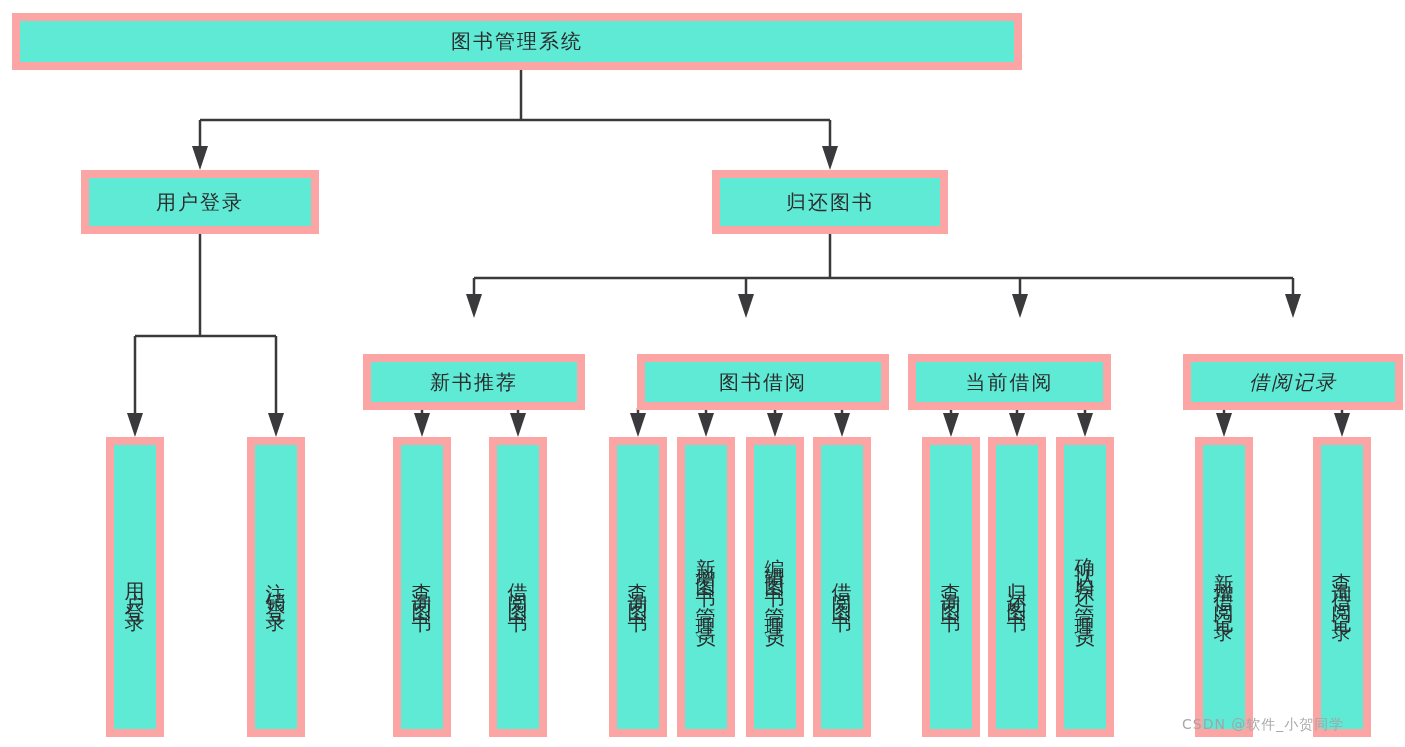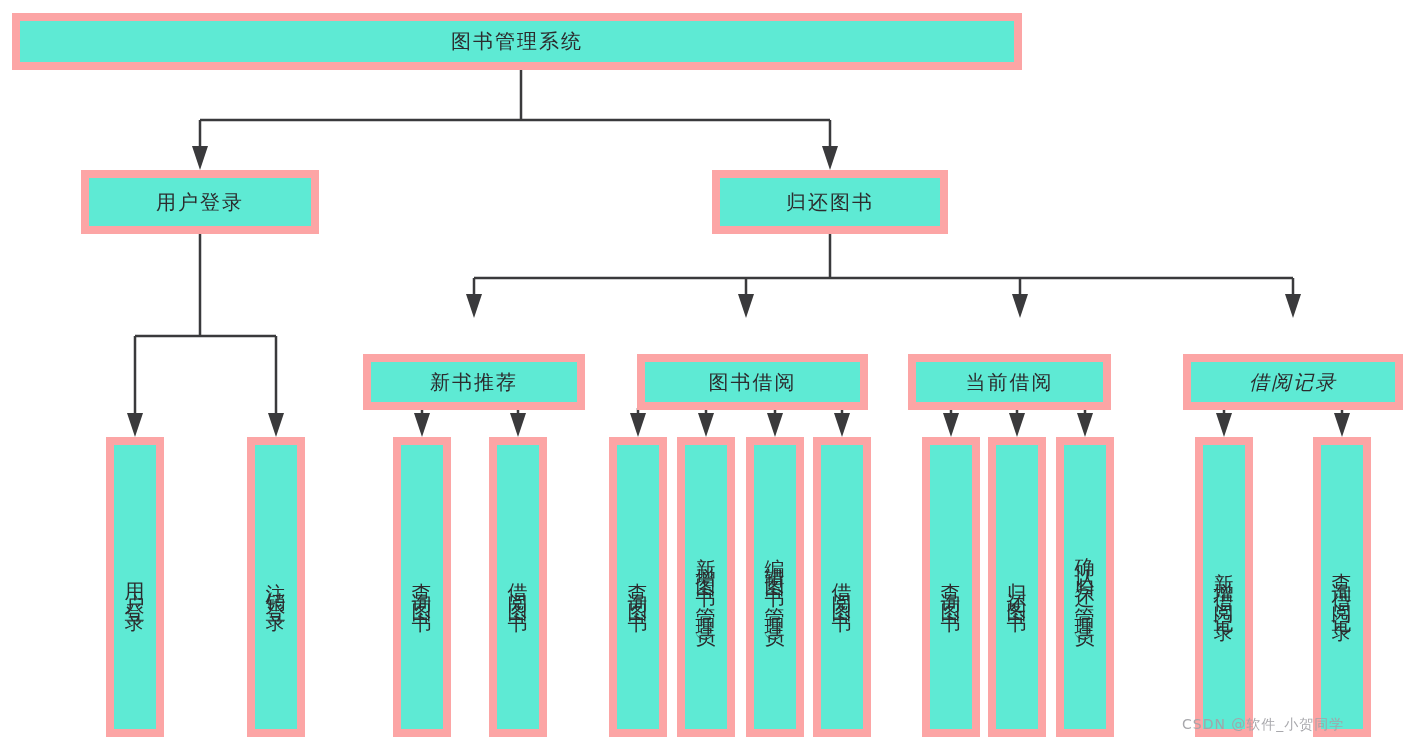--- a/index.html
+++ b/index.html
@@ -34,21 +34,21 @@
     color: #2c2c2e;
     font-size: 20px;
     letter-spacing: 2px;
     z-index: 1;
   }
   .node.root   { left: 12px;  top: 13px;  width: 1010px; height: 57px; }
   .node.l2a    { left: 81px;  top: 170px; width: 238px;  height: 64px; }
   .node.l2b    { left: 712px; top: 170px; width: 236px;  height: 64px; }
   .node.l3     { top: 318px;  height: 56px; margin-top: 36px; }
   .node.l3a    { left: 363px;  width: 222px; }
-  .node.l3b    { left: 637px;  width: 231px; text-align: right; }
+  .node.l3b    { left: 637px;  width: 252px; text-align: right; }
   .node.l3c    { left: 908px;  width: 203px; }
   .node.l3d    { left: 1183px; width: 220px; font-style: italic; }
   .node.leaf   { top: 437px; height: 300px; width: 58px; }
   .leaf span {
     writing-mode: vertical-rl;
     text-orientation: mixed;
     letter-spacing: 10px;
     font-size: 20px;
     line-height: 1;
     white-space: nowrap;

